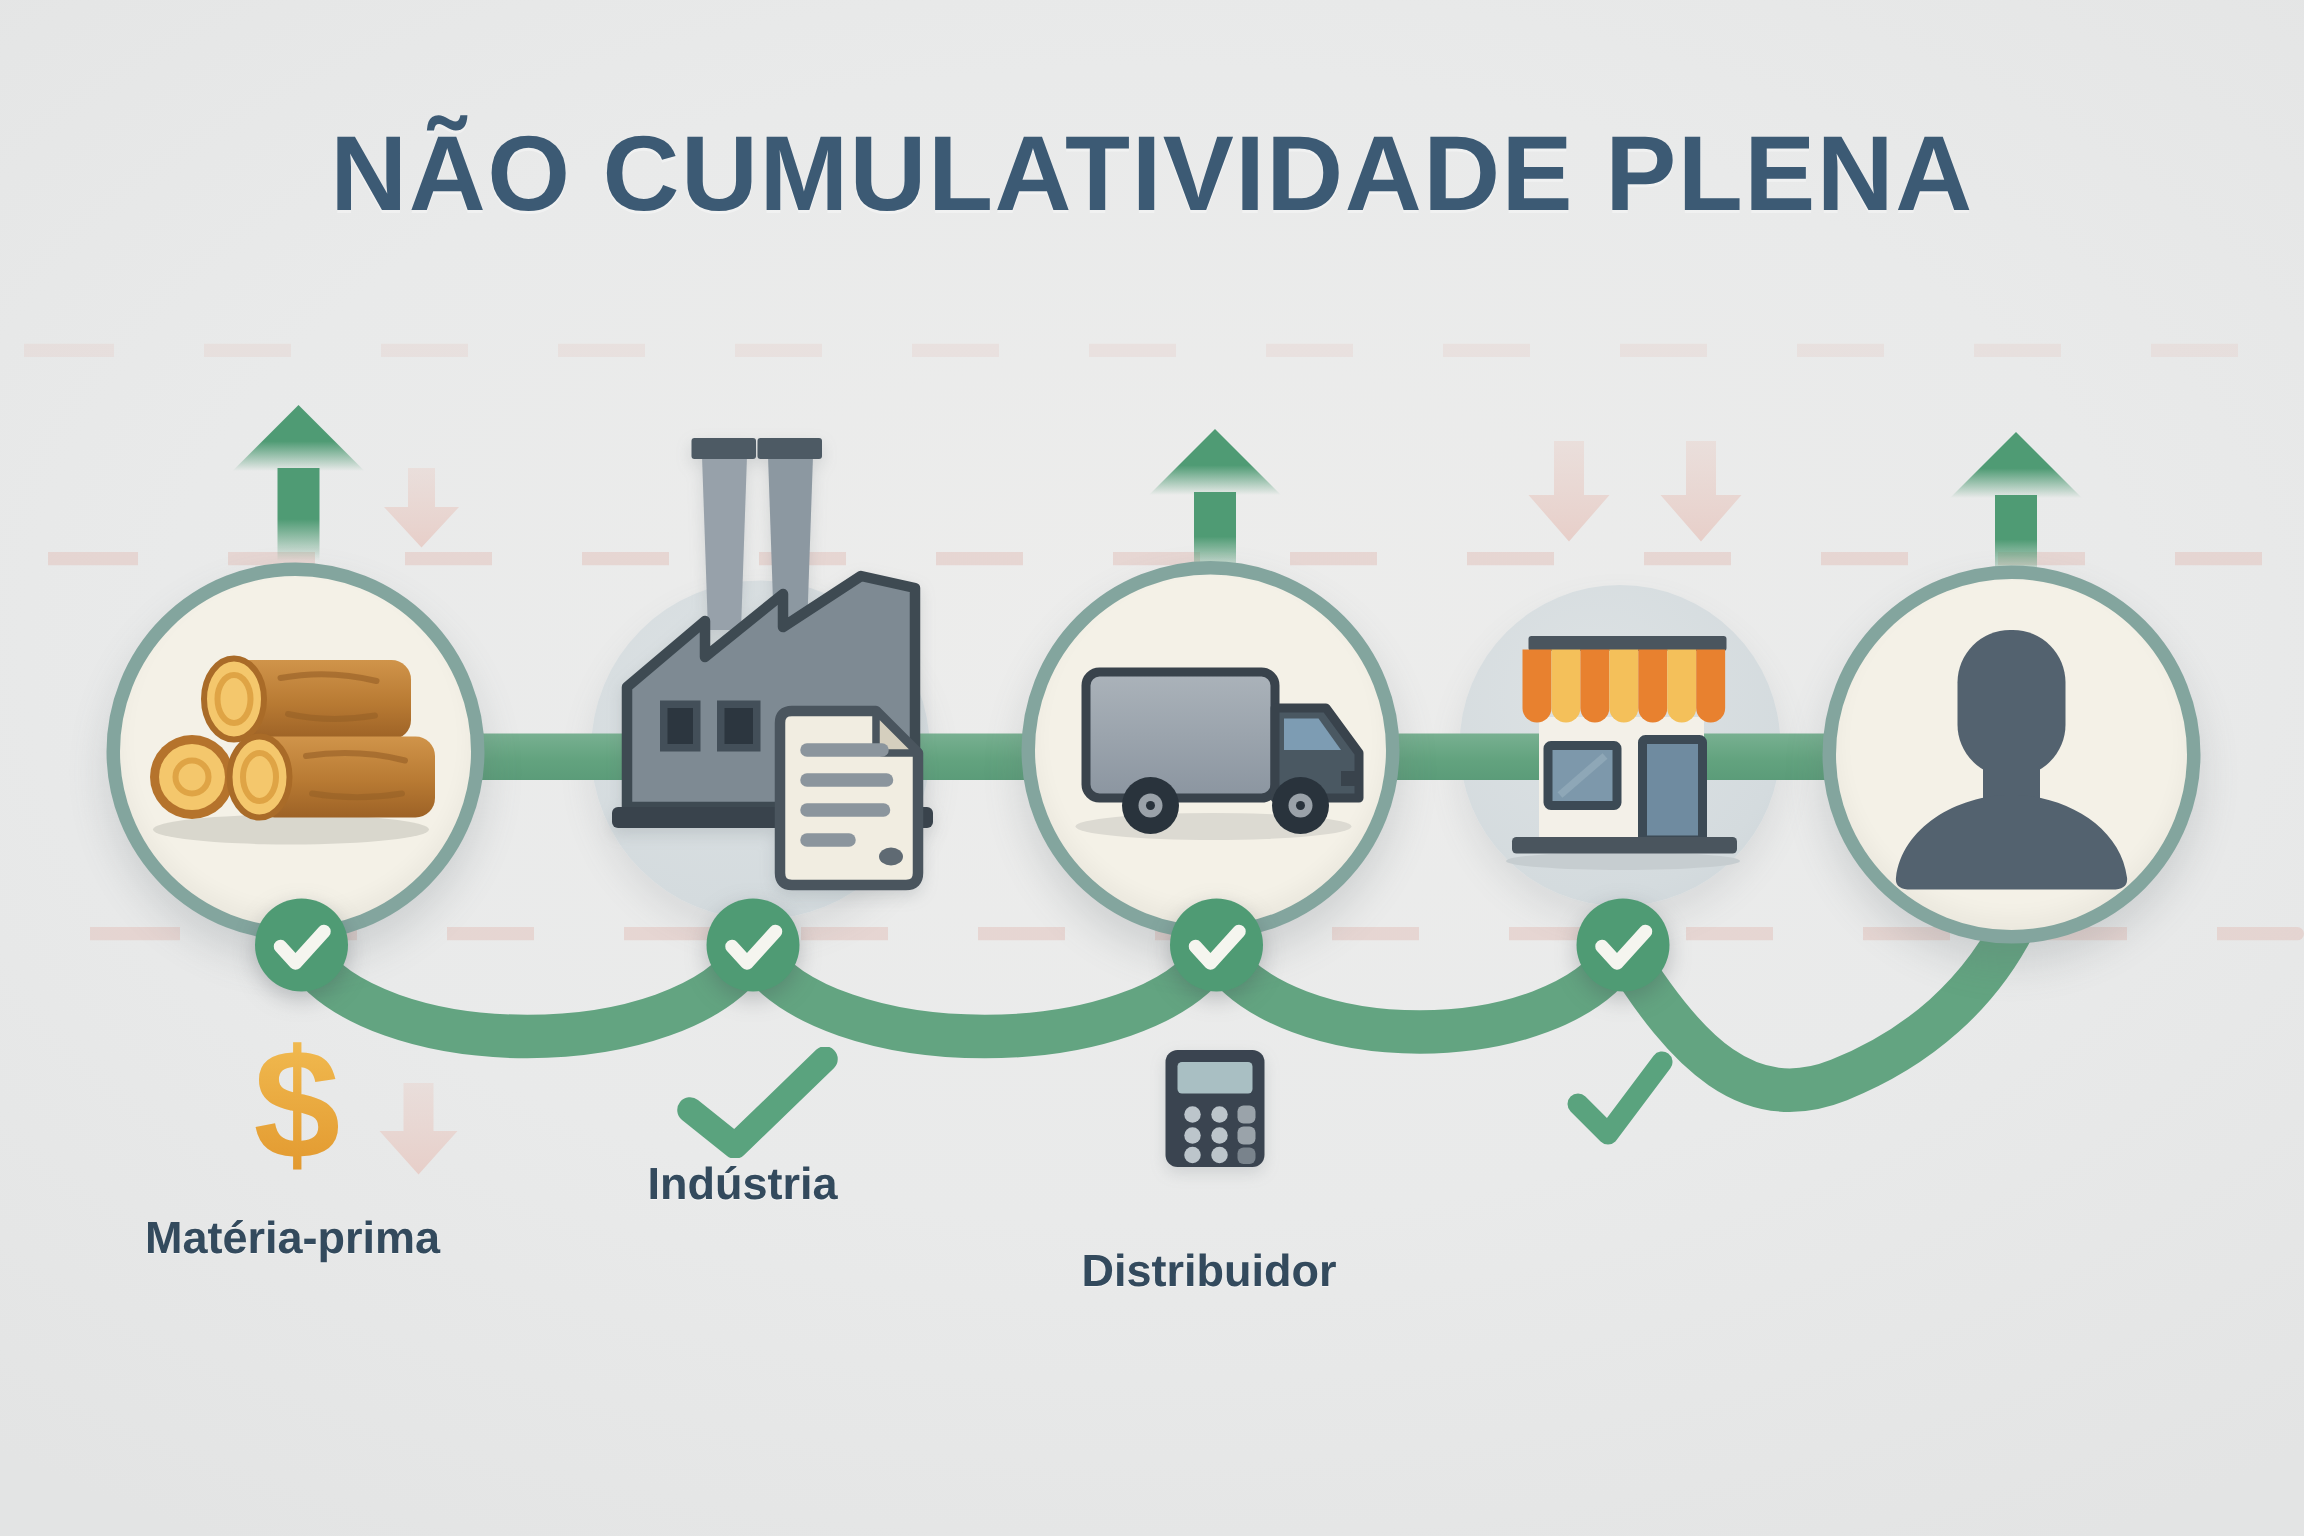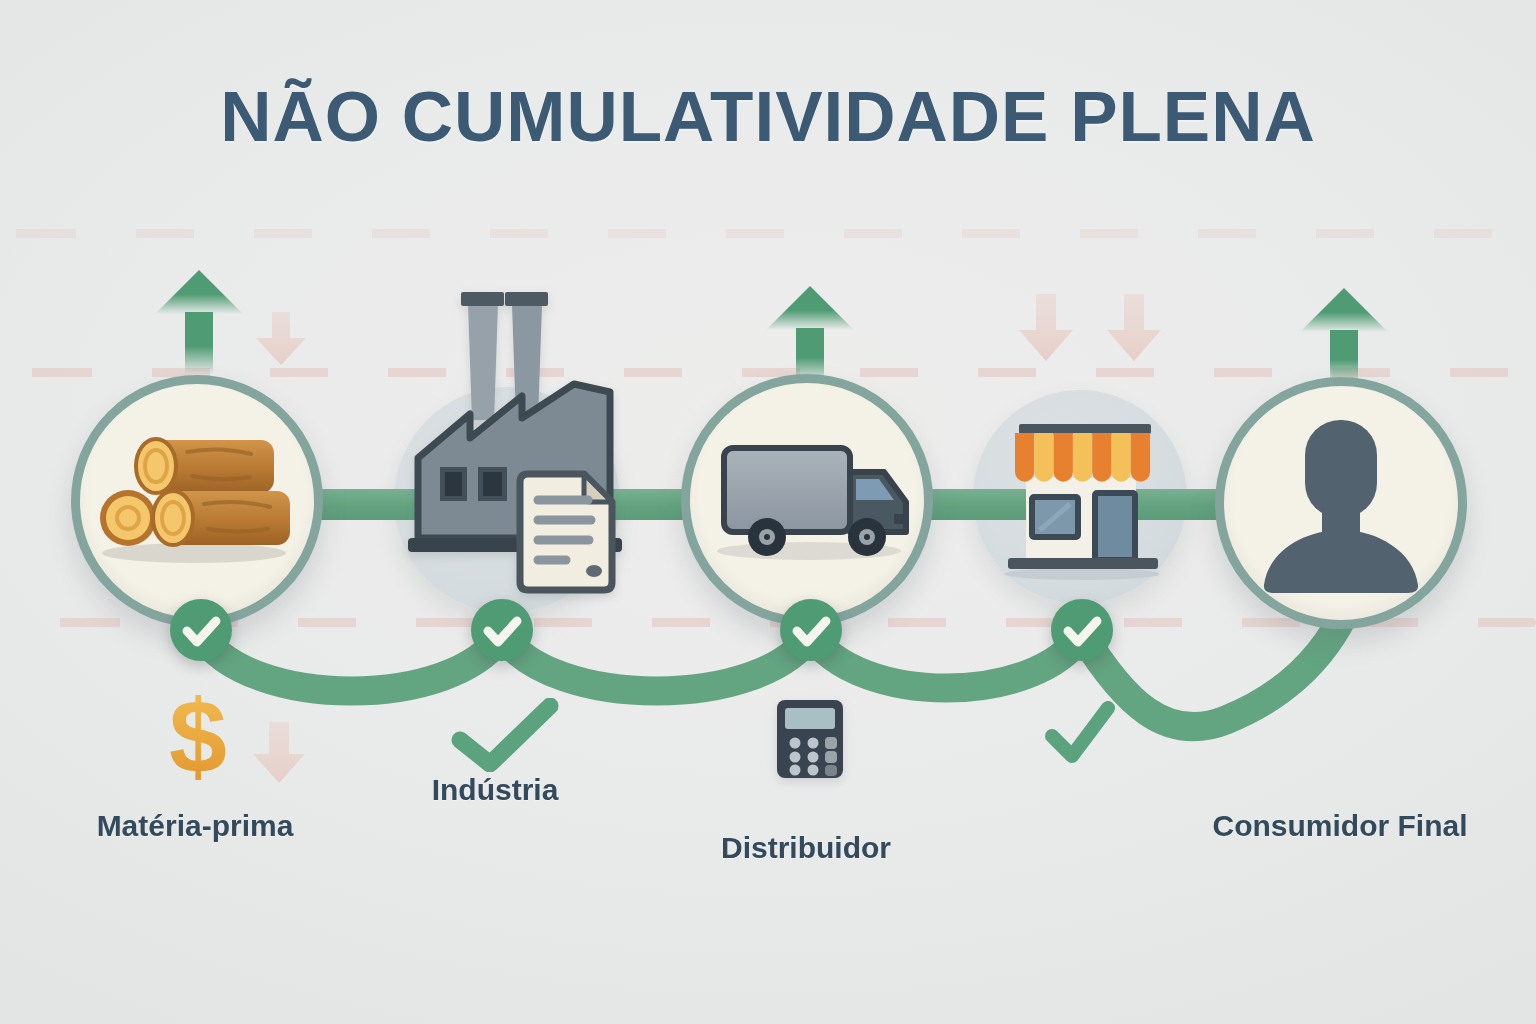--- a/index.html
+++ b/index.html
@@ -252,17 +252,16 @@
     <rect x="50" y="67" width="12" height="11" rx="4" fill="#79838c"></rect>
   </svg>
 
   <svg class="abs" style="left:1044px;top:700px" width="72" height="64" viewBox="0 0 72 64">
     <path d="M8 36 L28 56 L64 8" fill="none" stroke="#5aa37e" stroke-width="14" stroke-linecap="round" stroke-linejoin="round"></path>
   </svg>
 
   <div class="label" style="left:45px;top:802px;width:300px">Matéria-prima</div>
   <div class="label" style="left:345px;top:766px;width:300px">Indústria</div>
   <div class="label" style="left:656px;top:824px;width:300px">Distribuidor</div>
-  <div class="label" style="left:1170px;top:802px;width:340px">Consumidor Final</div>
 
   <div class="title">NÃO CUMULATIVIDADE PLENA</div>
 
 </div>
 
 </body></html>

